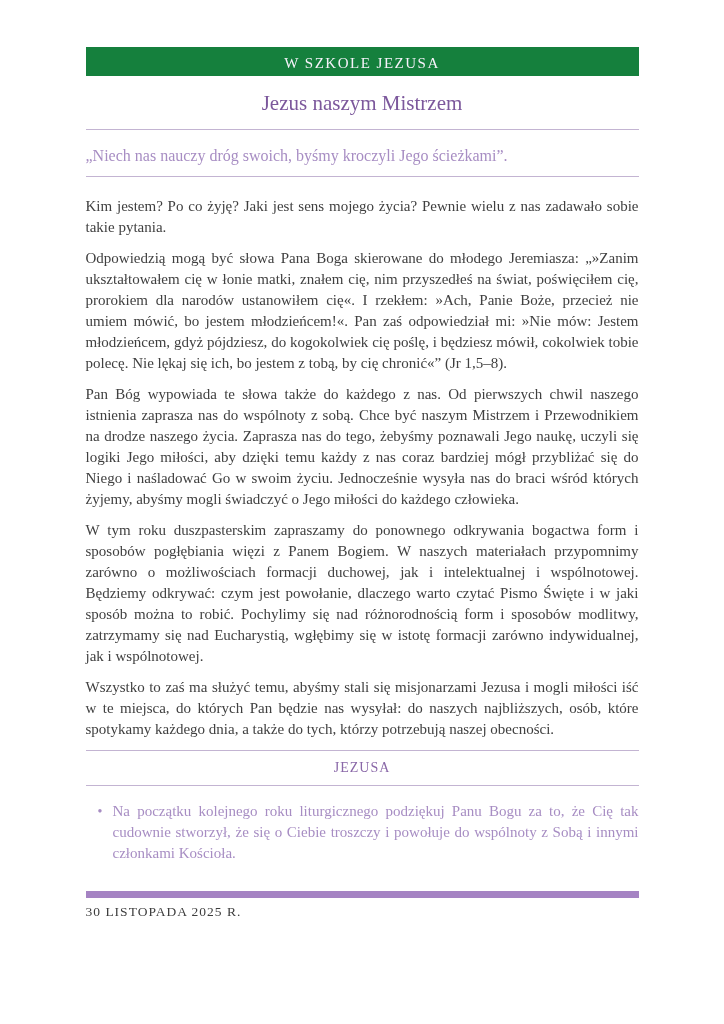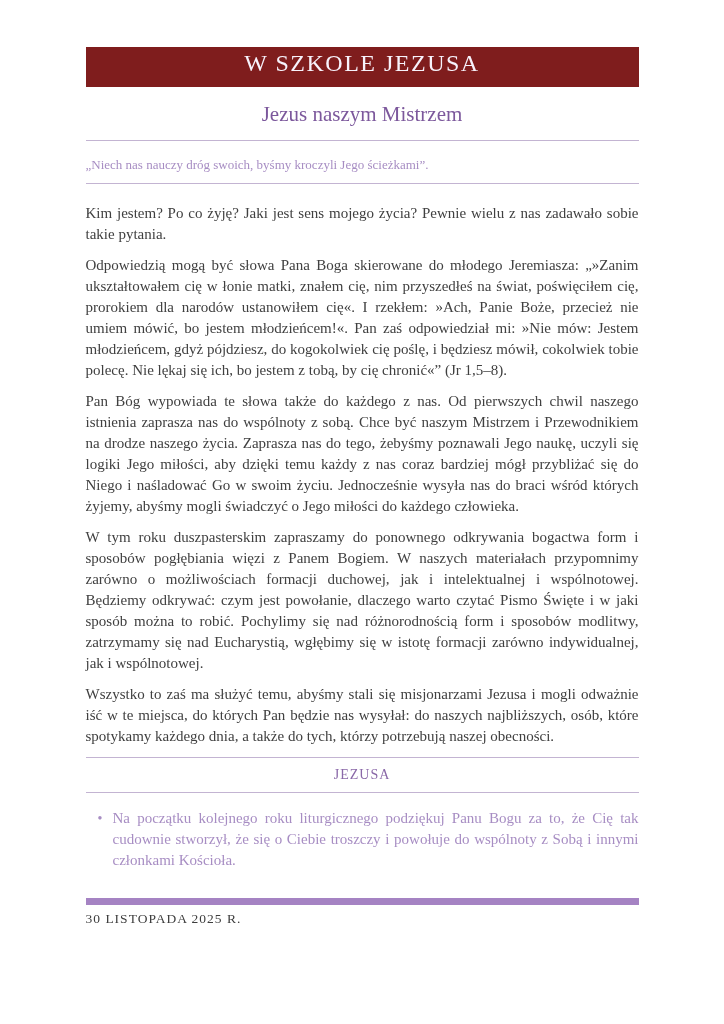--- a/index.html
+++ b/index.html
@@ -10,44 +10,44 @@
     background: #ffffff;
     overflow: hidden;
     font-family: "Liberation Serif", "DejaVu Serif", serif;
   }
   .page {
     width: 553px;
     margin: 0 auto;
     padding-top: 47px;
   }
   .banner {
-    background: #7f1d1d;
+    background: #15803d;
     color: #f7f2fb;
     text-align: center;
-    height: 40px;
+    height: 29px;
     line-height: 32px;
-    font-size: 24px;
+    font-size: 15px;
     letter-spacing: 1.5px;
     font-weight: normal;
   }
   .title {
     color: #7c589c;
     text-align: center;
     font-size: 21px;
     font-weight: normal;
     margin: 15px 0 13px 0;
   }
   .rule {
     border: none;
     border-top: 1px solid #c3b4d2;
     margin: 0;
   }
   .quote {
     color: #a78dc3;
-    font-size: 13px;
+    font-size: 16px;
     margin: 15px 0 9px 0;
     line-height: 1.35;
   }
   .citation {
     color: #a78dc3;
     font-style: italic;
     font-size: 12.5px;
     text-align: right;
     margin: 0 0 13px 0;
   }
@@ -115,21 +115,21 @@
   <p class="quote">„Niech nas nauczy dróg swoich, byśmy kroczyli Jego ścieżkami”.</p>
 
 
   <hr class="rule">
 
   <section class="article">
     <p>Kim jestem? Po co żyję? Jaki jest sens mojego życia? Pewnie wielu z nas zadawało sobie takie pytania.</p>
     <p>Odpowiedzią mogą być słowa Pana Boga skierowane do młodego Jeremiasza: „»Zanim ukształtowałem cię w łonie matki, znałem cię, nim przyszedłeś na świat, poświęciłem cię, prorokiem dla narodów ustanowiłem cię«. I rzekłem: »Ach, Panie Boże, przecież nie umiem mówić, bo jestem młodzieńcem!«. Pan zaś odpowiedział mi: »Nie mów: Jestem młodzieńcem, gdyż pójdziesz, do kogokolwiek cię poślę, i będziesz mówił, cokolwiek tobie polecę. Nie lękaj się ich, bo jestem z tobą, by cię chronić«” (Jr 1,5–8).</p>
     <p>Pan Bóg wypowiada te słowa także do każdego z nas. Od pierwszych chwil naszego istnienia zaprasza nas do wspólnoty z sobą. Chce być naszym Mistrzem i Przewodnikiem na drodze naszego życia. Zaprasza nas do tego, żebyśmy poznawali Jego naukę, uczyli się logiki Jego miłości, aby dzięki temu każdy z nas coraz bardziej mógł przybliżać się do Niego i naśladować Go w swoim życiu. Jednocześnie wysyła nas do braci wśród których żyjemy, abyśmy mogli świadczyć o Jego miłości do każdego człowieka.</p>
     <p>W tym roku duszpasterskim zapraszamy do ponownego odkrywania bogactwa form i sposobów pogłębiania więzi z Panem Bogiem. W naszych materiałach przypomnimy zarówno o możliwościach formacji duchowej, jak i intelektualnej i wspólnotowej. Będziemy odkrywać: czym jest powołanie, dlaczego warto czytać Pismo Święte i w jaki sposób można to robić. Pochylimy się nad różnorodnością form i sposobów modlitwy, zatrzymamy się nad Eucharystią, wgłębimy się w istotę formacji zarówno indywidualnej, jak i wspólnotowej.</p>
-    <p>Wszystko to zaś ma służyć temu, abyśmy stali się misjonarzami Jezusa i mogli odważnie iść w te miejsca, do których Pan będzie nas wysyłał: do naszych najbliższych, osób, które spotykamy każdego dnia, a także do tych, którzy potrzebują naszej obecności.</p>
+    <p>Wszystko to zaś ma służyć temu, abyśmy stali się misjonarzami Jezusa i mogli miłości iść w te miejsca, do których Pan będzie nas wysyłał: do naszych najbliższych, osób, które spotykamy każdego dnia, a także do tych, którzy potrzebują naszej obecności.</p>
   </section>
 
   <section class="task-section">
     <hr class="rule">
     <h2 class="task-heading">JEZUSA</h2>
     <hr class="rule">
 
     <ul class="task-list">
       <li>
         <span class="bullet">•</span>

